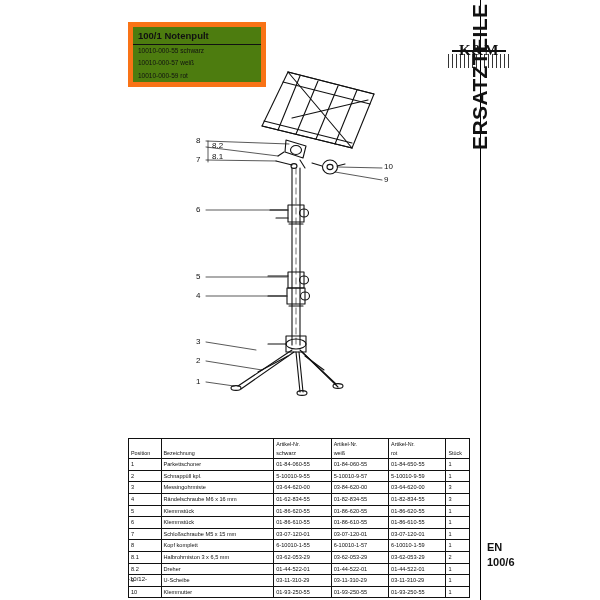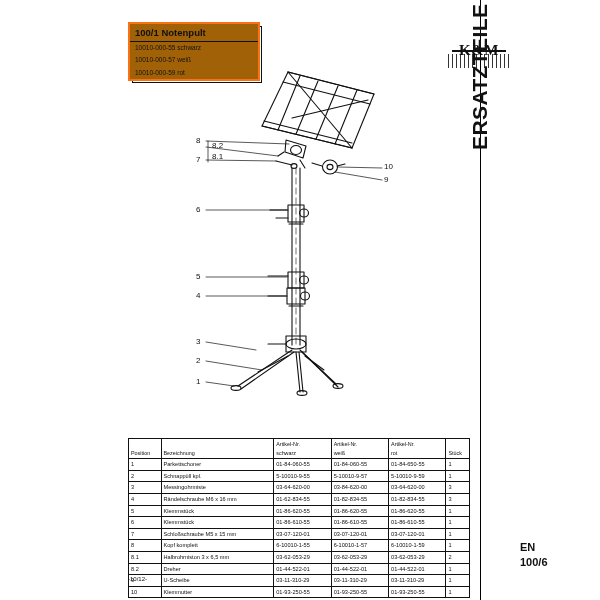--- a/index.html
+++ b/index.html
@@ -24,21 +24,21 @@
     transform:rotate(-90deg);
     transform-origin:left top;
     font-size:21px;
     font-weight:bold;
     letter-spacing:.4px;
     white-space:nowrap;
     text-align:left;
   }
   .en-block{
     position:absolute;left:487px;top:540px;
-    font-size:11px;font-weight:bold;line-height:1.35;margin-left:33px;
+    font-size:11px;font-weight:bold;line-height:1.35;
   }
 
   
   .logo-box{
     position:absolute;left:448px;top:28px;width:62px;height:26px;
   }
   .logo-text{
     position:absolute;left:0;top:14px;width:62px;text-align:center;
     font-family:"Liberation Serif", serif;
     font-weight:bold;font-size:15px;letter-spacing:.5px;
@@ -46,21 +46,21 @@
   .logo-underline{position:absolute;left:4px;top:22px;width:54px;height:2px;background:#111;}
   .logo-hatch{
     position:absolute;left:448px;top:54px;width:62px;height:14px;
     background:repeating-linear-gradient(90deg,#111 0 1px,transparent 1px 4px);
     opacity:.85;
   }
 
   
   .model-box{
     position:absolute;left:128px;top:22px;width:128px;height:55px;
-    border:2px solid #f97316;background:#a16207;
+    border:5px solid #f97316;background:#4d7c0f;
   }
   .model-box .hdr{
     height:17px;border-bottom:1px solid #111;
     font-size:9.5px;font-weight:bold;line-height:17px;padding-left:5px;
   }
   .model-box .row{
     font-size:6.5px;line-height:12.3px;padding-left:5px;color:#111;
   }
   .model-shadow{
     position:absolute;left:132px;top:26px;width:128px;height:55px;

